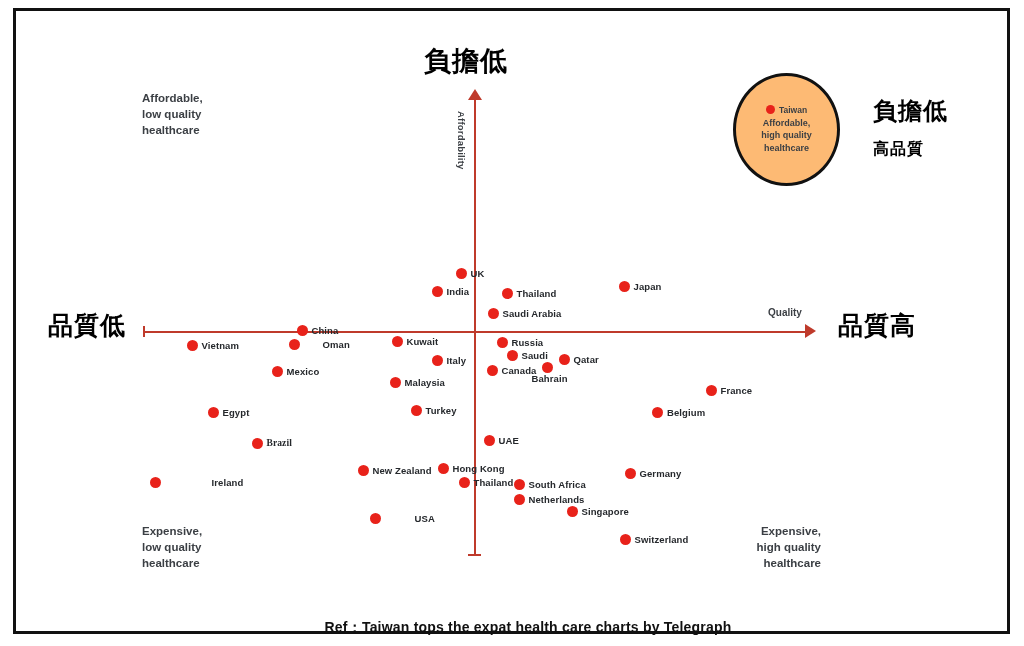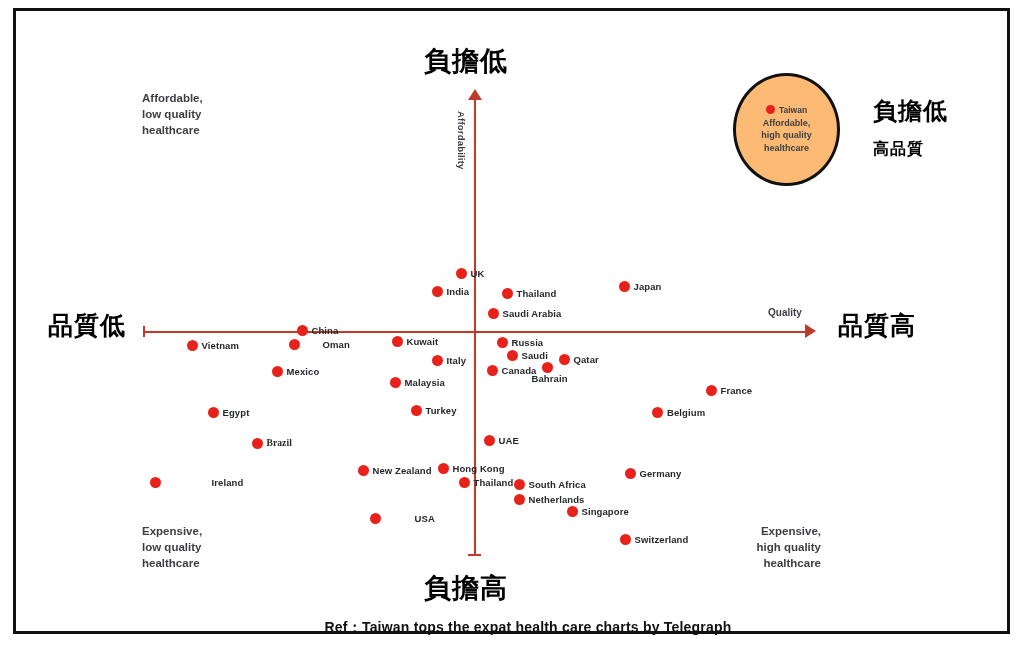--- a/index.html
+++ b/index.html
@@ -301,21 +301,20 @@
 low quality
 healthcare</div>
     <div class="txt" id="corner-bl">Expensive,
 low quality
 healthcare</div>
     <div class="txt" id="corner-br">Expensive,
 high quality
 healthcare</div>
 
     <div class="cjk" id="cjk-top">負擔低</div>
-    <div class="cjk" id="cjk-bottom">負擔高</div>
     <div class="cjk" id="cjk-left">品質低</div>
     <div class="cjk" id="cjk-right">品質高</div>
     <div class="cjk" id="cjk-sub1">負擔低</div>
     <div class="cjk" id="cjk-sub2">高品質</div>
 
     <div id="taiwan-callout">
       <div id="taiwan-callout-head">
         <span class="dot-sm"></span>
         <span id="taiwan-callout-name">Taiwan</span>
       </div>

